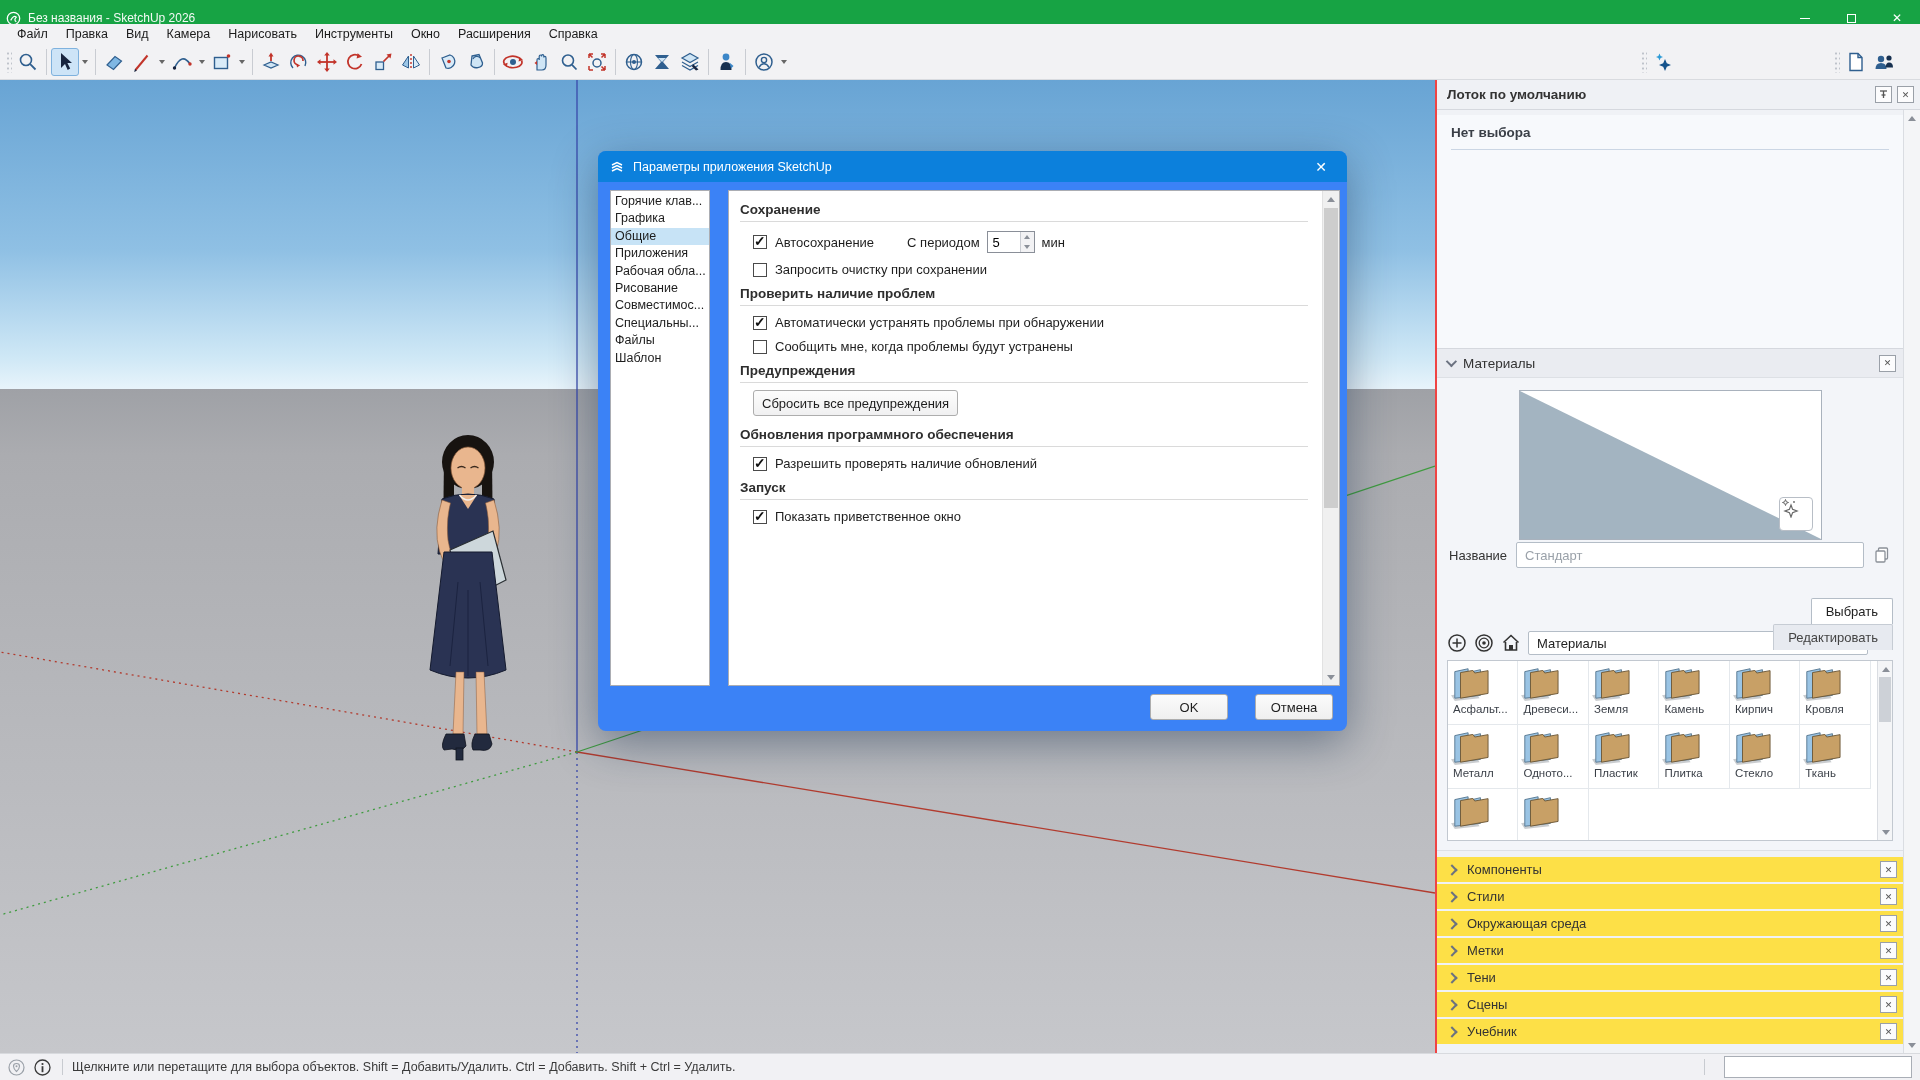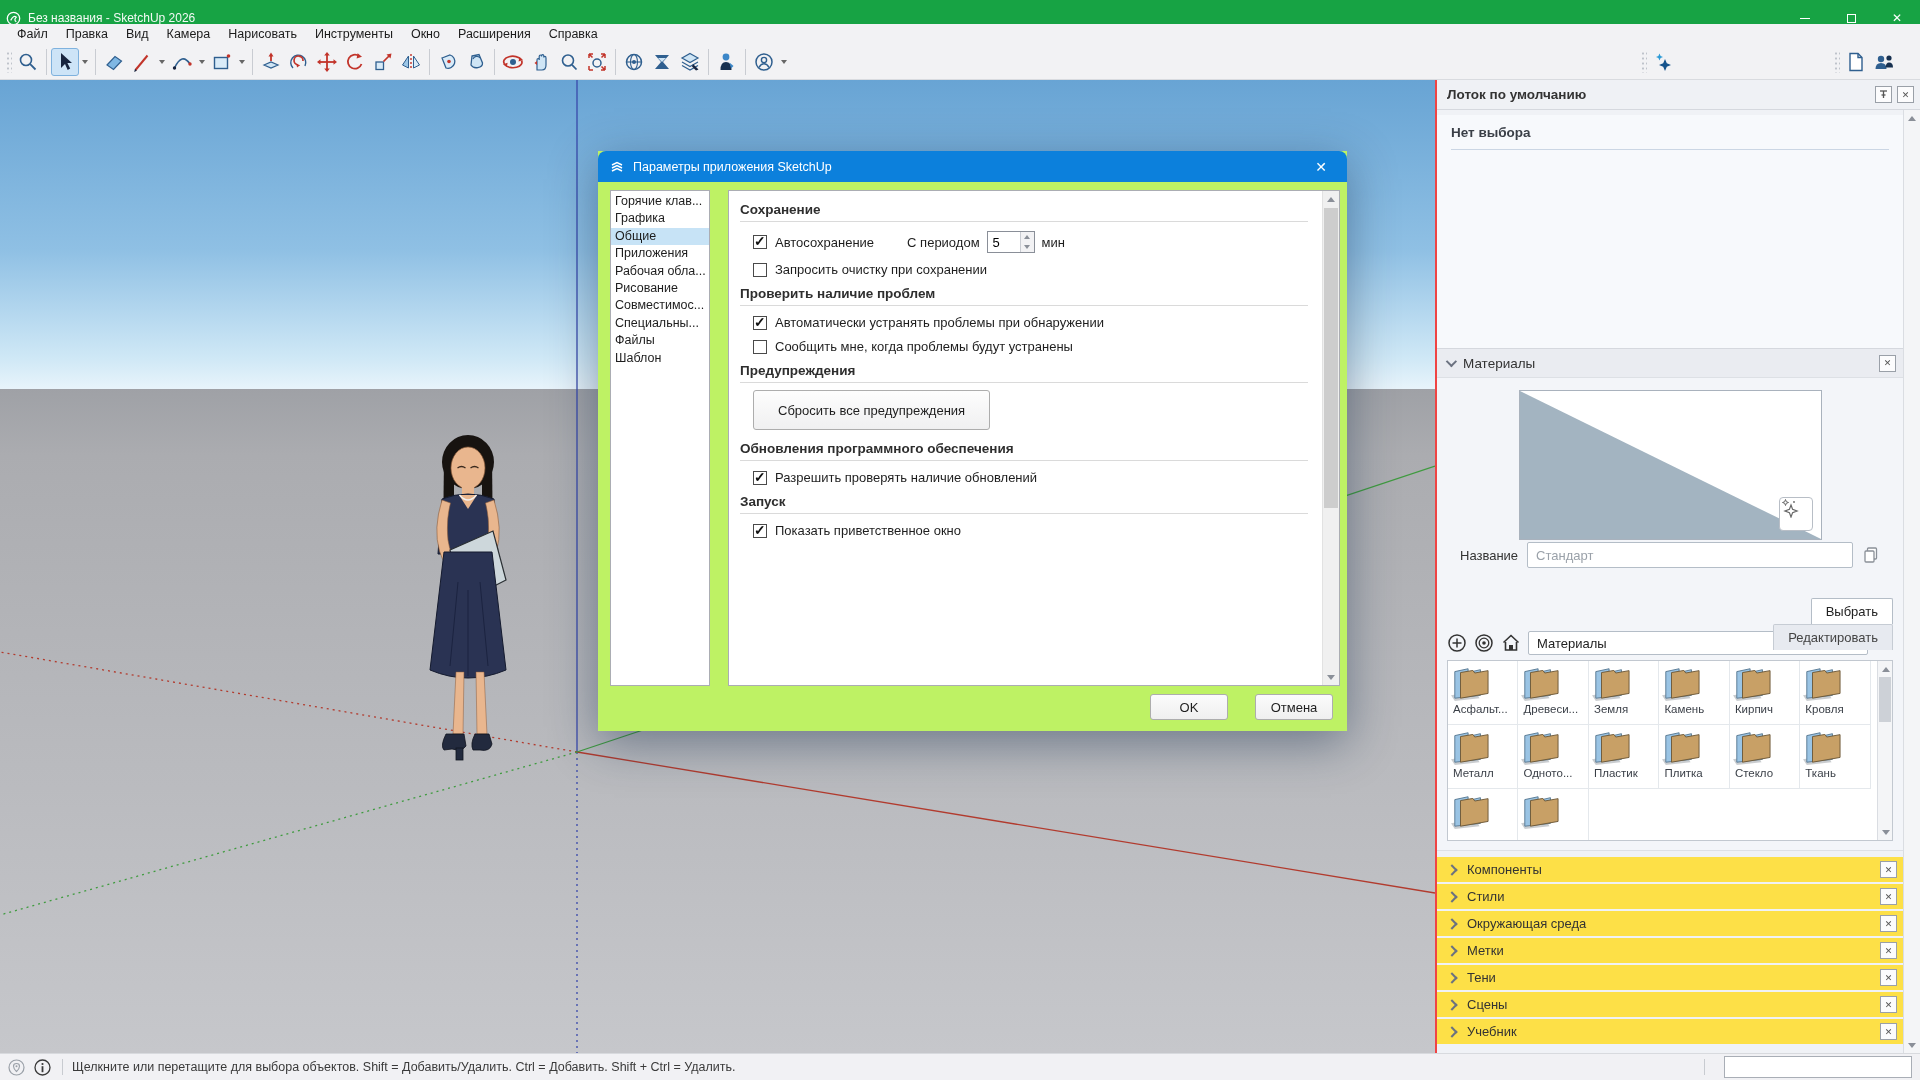--- a/index.html
+++ b/index.html
@@ -40,21 +40,21 @@
 
   
   .statusbar { position:absolute; left:0; top:1053px; width:1920px; height:27px; background:#F1F1F4; border-top:1px solid #D8DADE; display:flex; align-items:center; padding:0 8px; }
   .sb-icon { width:17px; height:17px; margin-right:9px; }
   .sb-sep { width:1px; height:16px; background:#C8CBD0; margin:0 9px 0 2px; }
   .sb-hint { font-size:12.5px; color:#3A3A3A; }
   .measurebox { width:188px; height:22px; background:#fff; border:1px solid #A9AEB6; margin-left:10px; }
   .sb-right { margin-left:auto; display:flex; align-items:center; }
 
   
-  .dialog { position:absolute; left:598px; top:151px; width:749px; height:580px; background:#bef264; border-radius:0; box-shadow:0 12px 45px rgba(20,45,75,.45); }
+  .dialog { position:absolute; left:598px; top:151px; width:749px; height:580px; background:#3b82f6; border-radius:8px; box-shadow:0 12px 45px rgba(20,45,75,.45); }
   .dlg-title { height:31px; background:#0C80DC; border-radius:8px 8px 0 0; display:flex; align-items:center; padding:0 11px; color:#fff; }
   .dlg-title .dlogo { width:16px; height:16px; margin-right:8px; }
   .dlg-title .dtext { font-size:12.5px; }
   .dlg-close { margin-left:auto; font-size:14px; width:30px; text-align:center; }
   .dlg-body { position:relative; height:549px; }
   .dlg-nav { position:absolute; left:12px; top:8px; width:100px; height:496px; border:1px solid #ABADB3; background:#fff; padding-top:2px; overflow:hidden; }
   .nav-item { height:17.4px; line-height:17.4px; font-size:12.5px; padding:0 4px; white-space:nowrap; overflow:hidden; color:#1d1d1d; }
   .nav-item.sel { background:#C7E3F6; }
   .dlg-content { position:absolute; left:130px; top:8px; width:612px; height:496px; border:1px solid #ABADB3; background:#fff; }
   .dlg-scroll { position:absolute; right:0; top:0; bottom:0; width:17px; background:#F0F0F0; border-left:1px solid #E2E2E2; }
@@ -67,21 +67,21 @@
   .sec-head { font-size:13.5px; font-weight:bold; color:#2e2e2e; margin-top:9px; padding-bottom:4px; border-bottom:1px solid #DADADA; }
   .chkrow { display:flex; align-items:center; margin:9px 0 9px 13px; font-size:13px; color:#1e1e1e; }
   .chk { width:14px; height:14px; border:1px solid #4a4a4a; background:#fff; margin-right:8px; position:relative; flex:none; }
   .chk[data-checked="true"]::after { content:"✓"; position:absolute; left:0px; top:-3px; font-size:14px; font-weight:bold; color:#111; }
   .periodgrp { display:flex; align-items:center; margin-left:33px; }
   .spinwrap { display:flex; margin:0 7px; border:1px solid #8A8F98; height:22px; background:#fff; }
   .spinwrap input { width:32px; border:none; outline:none; font-size:13px; padding-left:5px; font-family:"Liberation Sans",sans-serif; }
   .spincol { width:14px; border-left:1px solid #C9CCD2; display:flex; flex-direction:column; }
   .spinbtn { flex:1; display:flex; align-items:center; justify-content:center; background:#F2F2F4; }
   .spinbtn .tri-up, .spinbtn .tri-dn { border-left-width:3px; border-right-width:3px; border-bottom-width:4px; border-top-width:4px; }
-  .resetbtn { margin:7px 0 2px 13px; height:40px; padding:0 24px; border:1px solid #ADADAD; border-radius:3px;
+  .resetbtn { margin:7px 0 2px 13px; height:26px; padding:0 8px; border:1px solid #ADADAD; border-radius:3px;
               background:linear-gradient(#FDFDFD,#F0F0F1); font-size:13px; font-family:"Liberation Sans",sans-serif; color:#1e1e1e; }
   .dlg-footer { position:absolute; right:14px; bottom:11px; display:flex; gap:27px; }
   .dlg-btn { width:78px; height:26px; border:1px solid #ADADAD; border-radius:3px; background:linear-gradient(#FBFBFB,#EFEFEF); font-size:13px; font-family:"Liberation Sans",sans-serif; color:#1e1e1e; }
 
   
   .tray { position:absolute; left:1435px; top:80px; width:485px; height:973px; background:#EFF1F5; border-left:2px solid #ef4444; }
   .tray-title { height:30px; display:flex; align-items:center; padding:0 6px 0 10px; border-bottom:1px solid #D5D8DE; }
   .tray-title .ttext { font-size:13.5px; font-weight:bold; color:#333; }
   .sqbtn { width:17px; height:17px; border:1px solid #9AA0A8; background:#FCFCFD; display:flex; align-items:center; justify-content:center; font-size:9px; color:#555; margin-left:5px; }
   .tray-title .spacer, .mat-head .spacer, .fold .spacer { flex:1; }
@@ -95,21 +95,21 @@
   .mat-head { height:30px; background:#EAECF1; border-top:1px solid #D5D8DE; border-bottom:1px solid #DDE0E5; display:flex; align-items:center; padding:0 7px 0 9px; }
   .mat-head .mtext { font-size:13.5px; color:#333; margin-left:9px; }
   .chev { width:8px; height:8px; border-right:2px solid #6B7280; border-bottom:2px solid #6B7280; display:inline-block; }
   .chev.down { transform:rotate(45deg) translateY(-2px); }
   .chev.right { transform:rotate(-45deg); }
   .mat-body { background:#F3F5F9; }
   .previewwrap { height:162px; display:flex; justify-content:center; padding-top:12px; }
   .matpreview { width:303px; height:150px; background:#fff; border:1px solid #A9B2BD; position:relative; }
   .matpreview svg { position:absolute; left:0; top:0; }
   .ai-btn { position:absolute; right:8px; bottom:8px; width:34px; height:34px; background:#fff; border:1px solid #B8BEC6; border-radius:4px; display:flex; align-items:center; justify-content:center; }
-  .namerow { height:30px; display:flex; align-items:center; padding:0 23px; gap:9px; }
+  .namerow { height:30px; display:flex; align-items:center; padding:0 12px; gap:9px; }
   .namerow label { font-size:13px; color:#333; }
   .nameinput { flex:1; height:26px; border:1px solid #B4BDC7; border-radius:2px; background:#fff; color:#9AA1A9; font-size:13px; padding:0 8px; font-family:"Liberation Sans",sans-serif; }
   .tabsrow { height:58px; padding:28px 10px 0; display:flex; align-items:flex-end; position:relative;flex-direction:column; }
   .tab { font-size:13px; padding:5px 14px; border:1px solid #B4BDC7; border-bottom:none; border-radius:2px 2px 0 0; }
   .tab.active { background:#fff; position:relative; z-index:2; }
   .tab.inactive { background:#E7EAF0; color:#444; margin-left:3px; border-color:#C6CCD4; }
   .tabicons { position:absolute; right:10px; bottom:4px; display:flex; align-items:center; gap:6px; }
   .swatchbtn { width:26px; height:26px; background:#EAF2F9; border:1px solid #B8C2CC; position:relative; overflow:hidden; }
   .iconsrow { height:30px; display:flex; align-items:center; padding:0 10px; gap:7px; }
   .dropdown { flex:1; height:24px; background:#fff; border:1px solid #B4BDC7; border-radius:2px; display:flex; align-items:center; padding:0 8px; font-size:13px; color:#222; }

